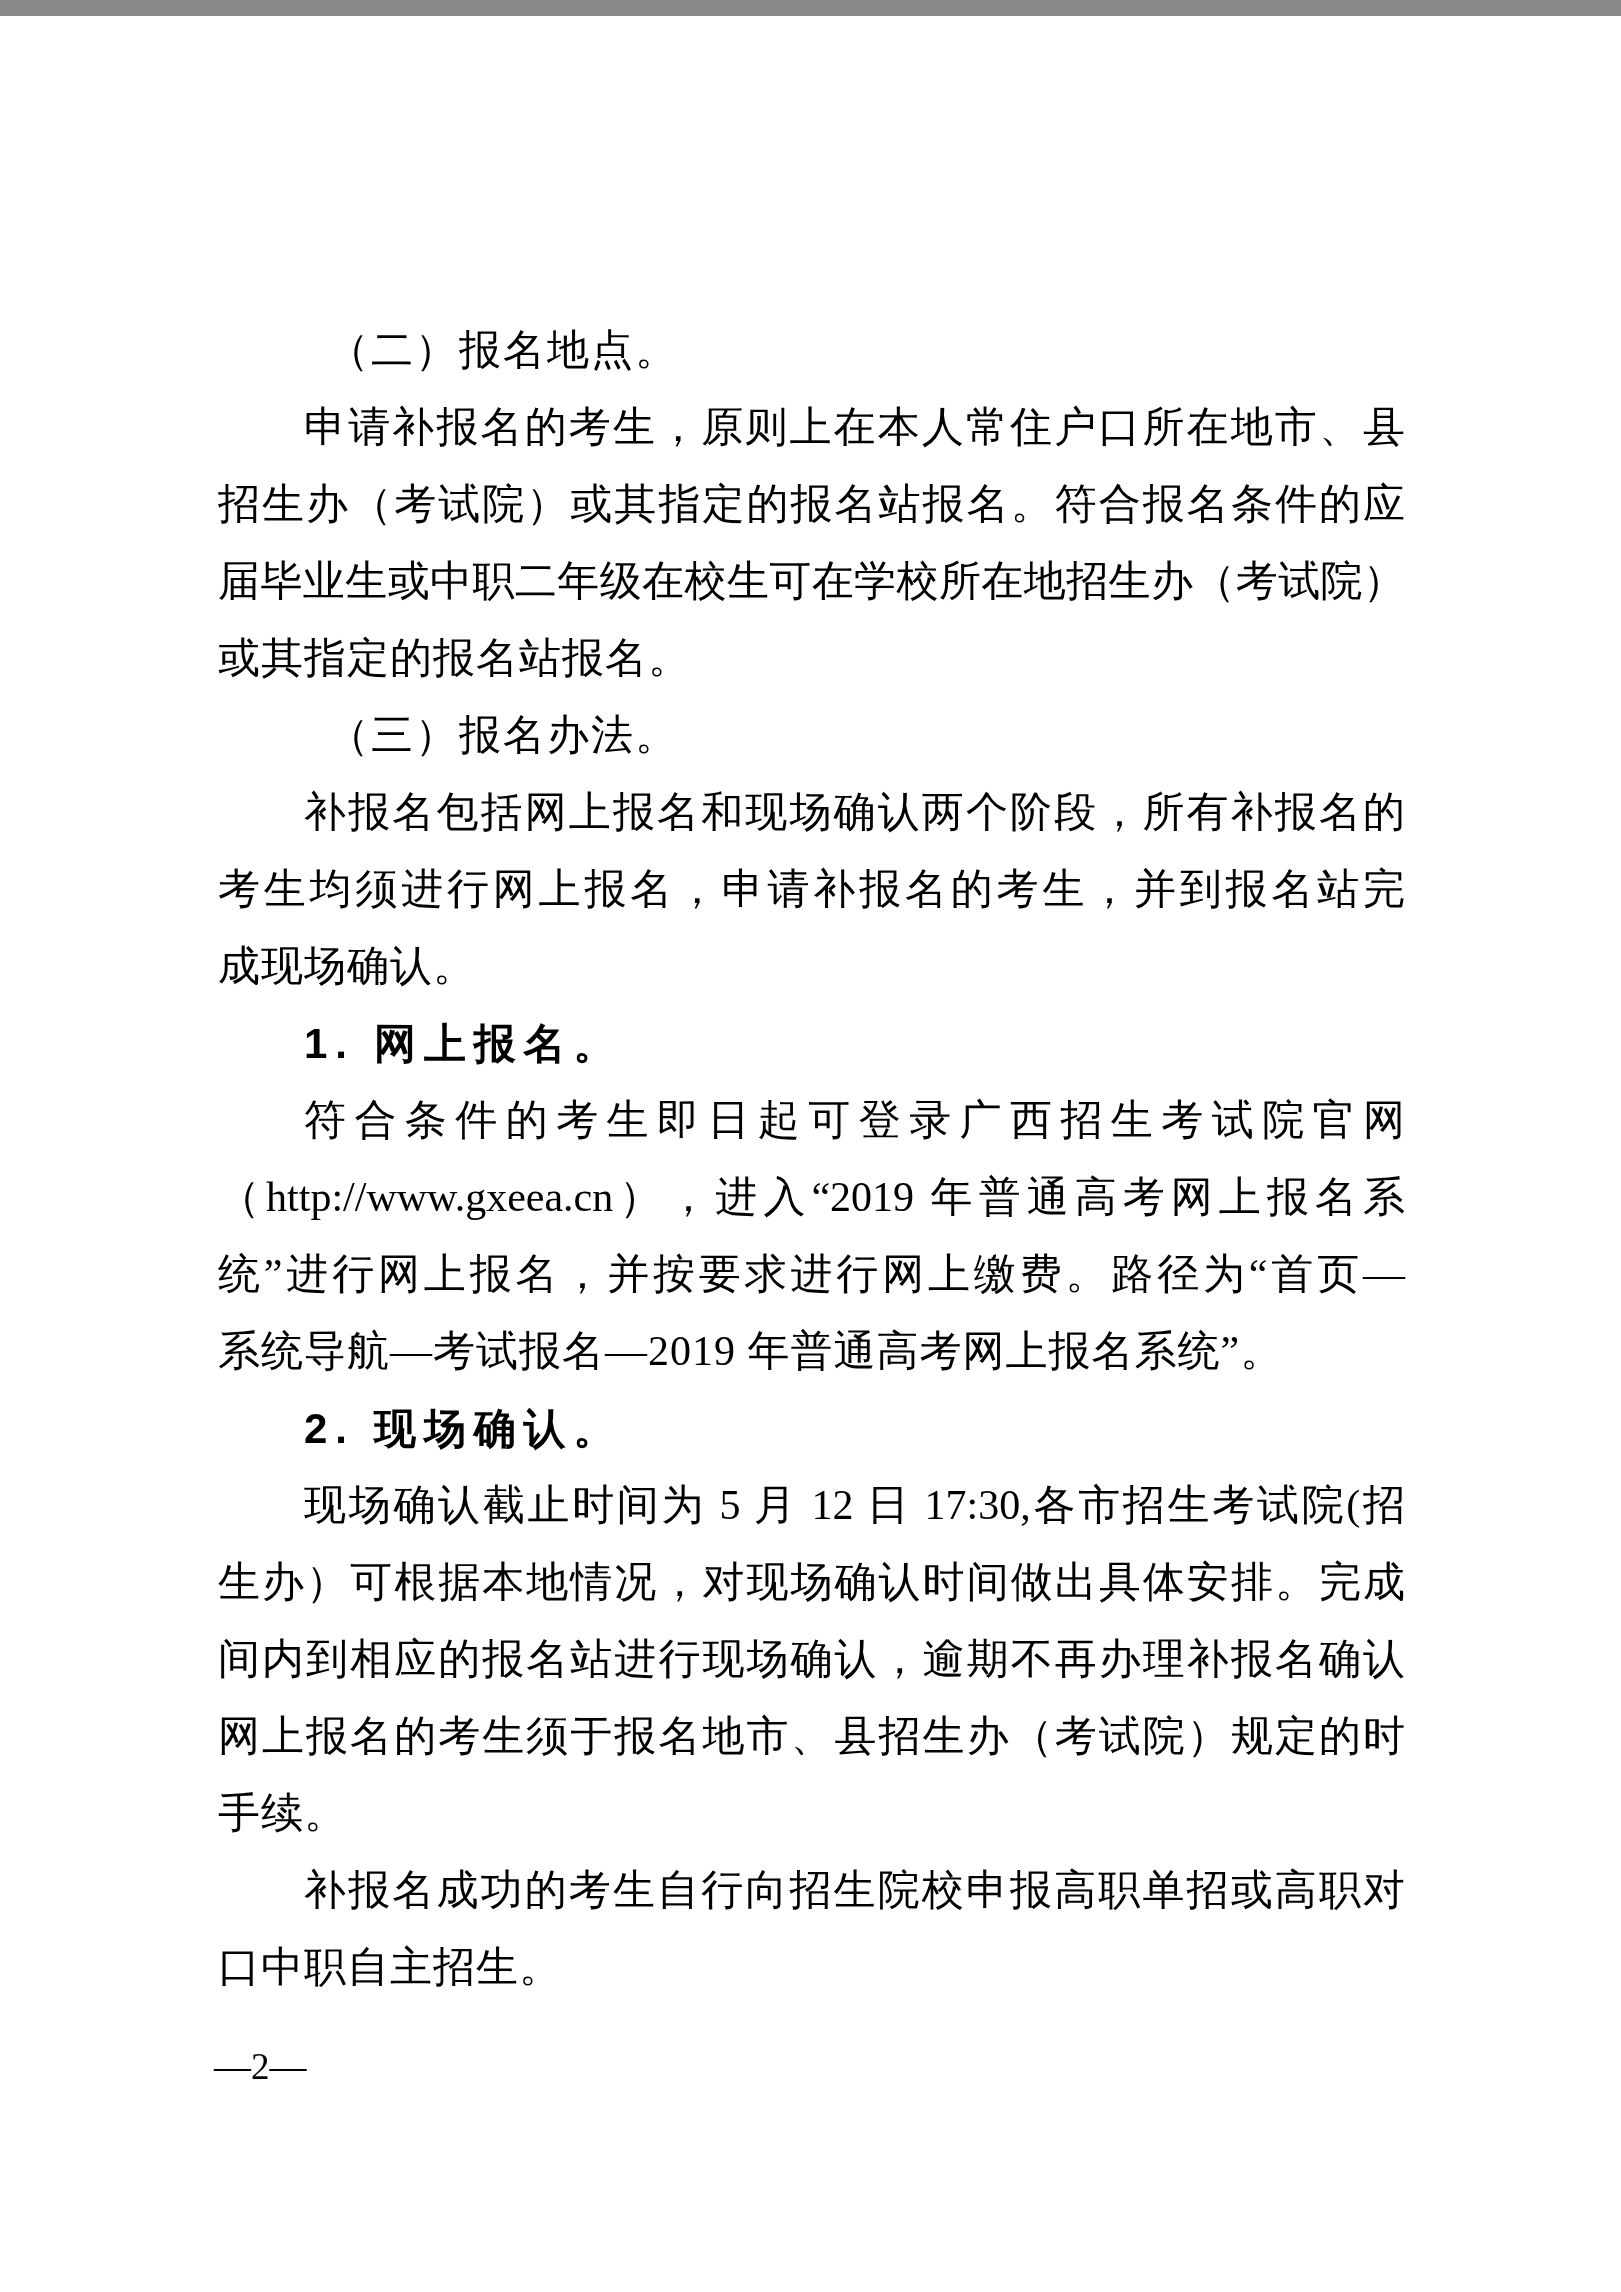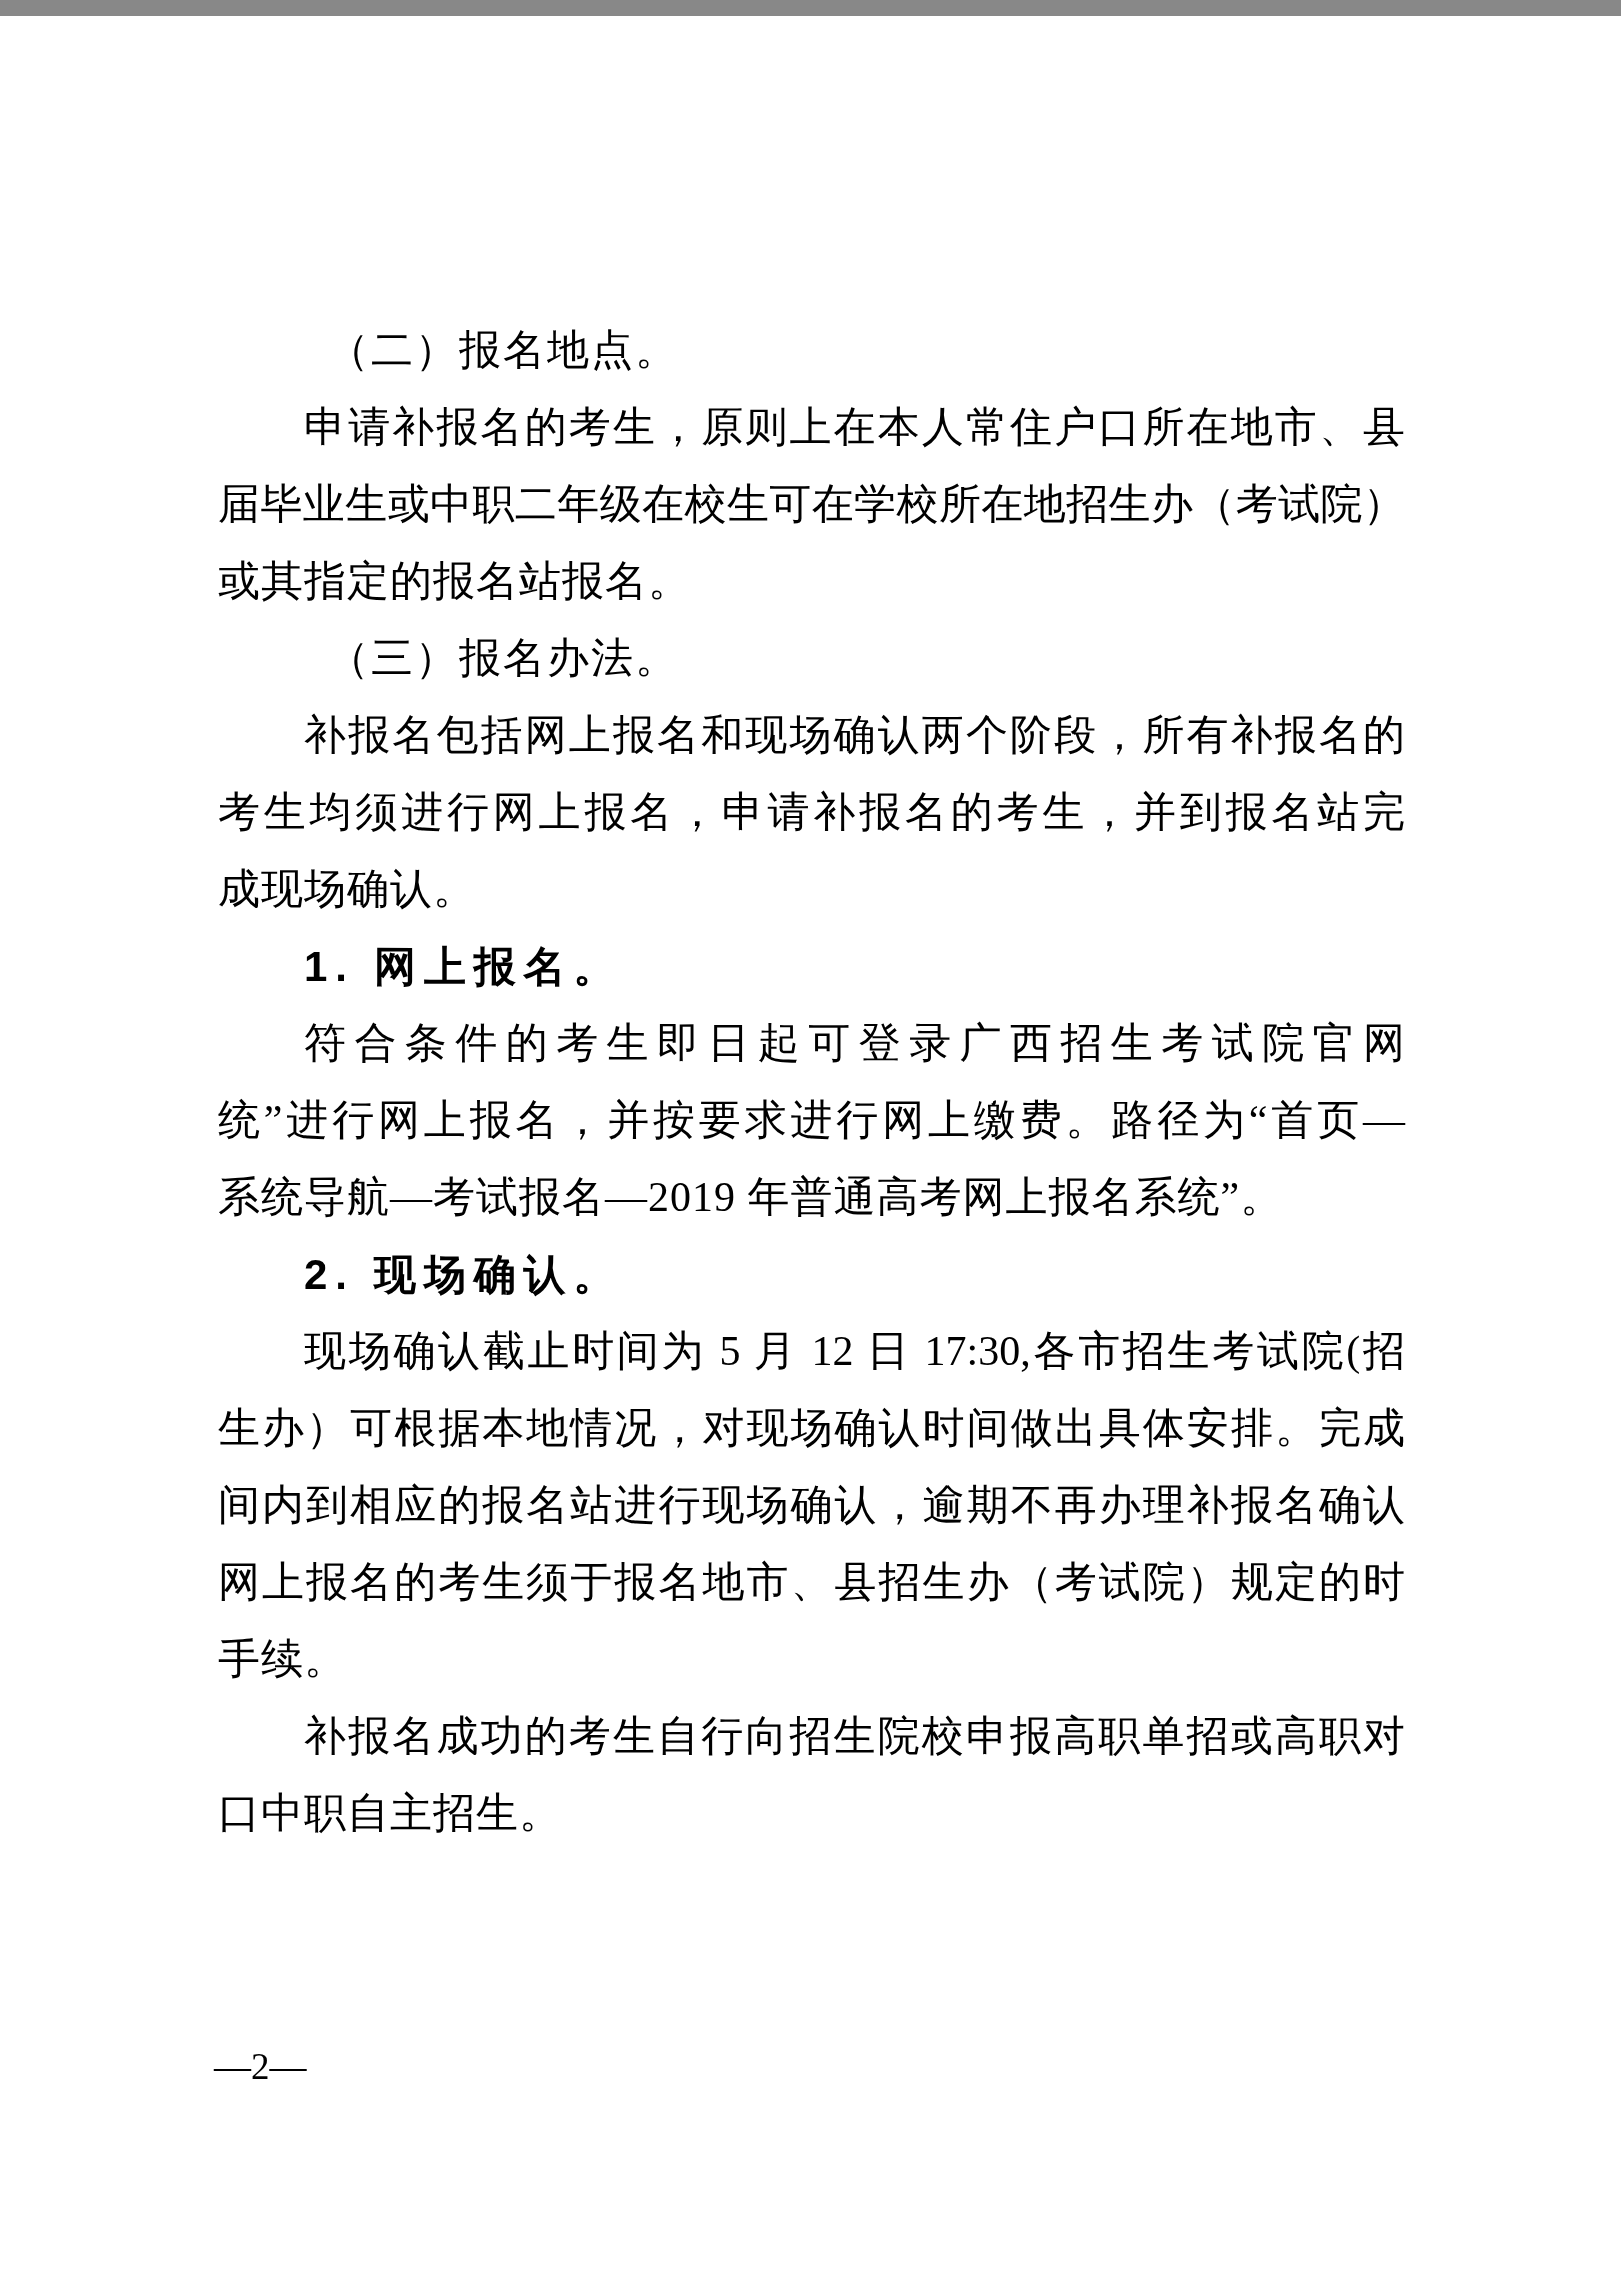--- a/index.html
+++ b/index.html
@@ -60,28 +60,30 @@
     letter-spacing: 0;
   }
 </style>
 </head>
 <body>
 
 <div class="page">
   <div class="text-block">
       <div class="line heading-kai indent-heading">（二）报名地点。</div>
       <div class="line body indent-para justify">申请补报名的考生，原则上在本人常住户口所在地市、县</div>
+      <div class="line body indent-none justify">招生办（考试院）或其指定的报名站报名。符合报名条件的应</div>
       <div class="line body indent-none justify">届毕业生或中职二年级在校生可在学校所在地招生办（考试院）</div>
       <div class="line body indent-none">或其指定的报名站报名。</div>
       <div class="line heading-kai indent-heading">（三）报名办法。</div>
       <div class="line body indent-para justify">补报名包括网上报名和现场确认两个阶段，所有补报名的</div>
       <div class="line body indent-none justify">考生均须进行网上报名，申请补报名的考生，并到报名站完</div>
       <div class="line body indent-none">成现场确认。</div>
       <div class="line heading-bold indent-para">1. 网上报名。</div>
       <div class="line body indent-para justify">符合条件的考生即日起可登录广西招生考试院官网</div>
+      <div class="line body indent-none justify">（http://www.gxeea.cn），进入“2019 年普通高考网上报名系</div>
       <div class="line body indent-none justify">统”进行网上报名，并按要求进行网上缴费。路径为“首页—</div>
       <div class="line body indent-none">系统导航—考试报名—2019 年普通高考网上报名系统”。</div>
       <div class="line heading-bold indent-para">2. 现场确认。</div>
       <div class="line body indent-para justify">现场确认截止时间为 5 月 12 日 17:30,各市招生考试院(招</div>
       <div class="line body indent-none justify">生办）可根据本地情况，对现场确认时间做出具体安排。完成</div>
       <div class="line body indent-none justify">间内到相应的报名站进行现场确认，逾期不再办理补报名确认</div>
       <div class="line body indent-none justify">网上报名的考生须于报名地市、县招生办（考试院）规定的时</div>
       <div class="line body indent-none">手续。</div>
       <div class="line body indent-para justify">补报名成功的考生自行向招生院校申报高职单招或高职对</div>
       <div class="line body indent-none">口中职自主招生。</div>

